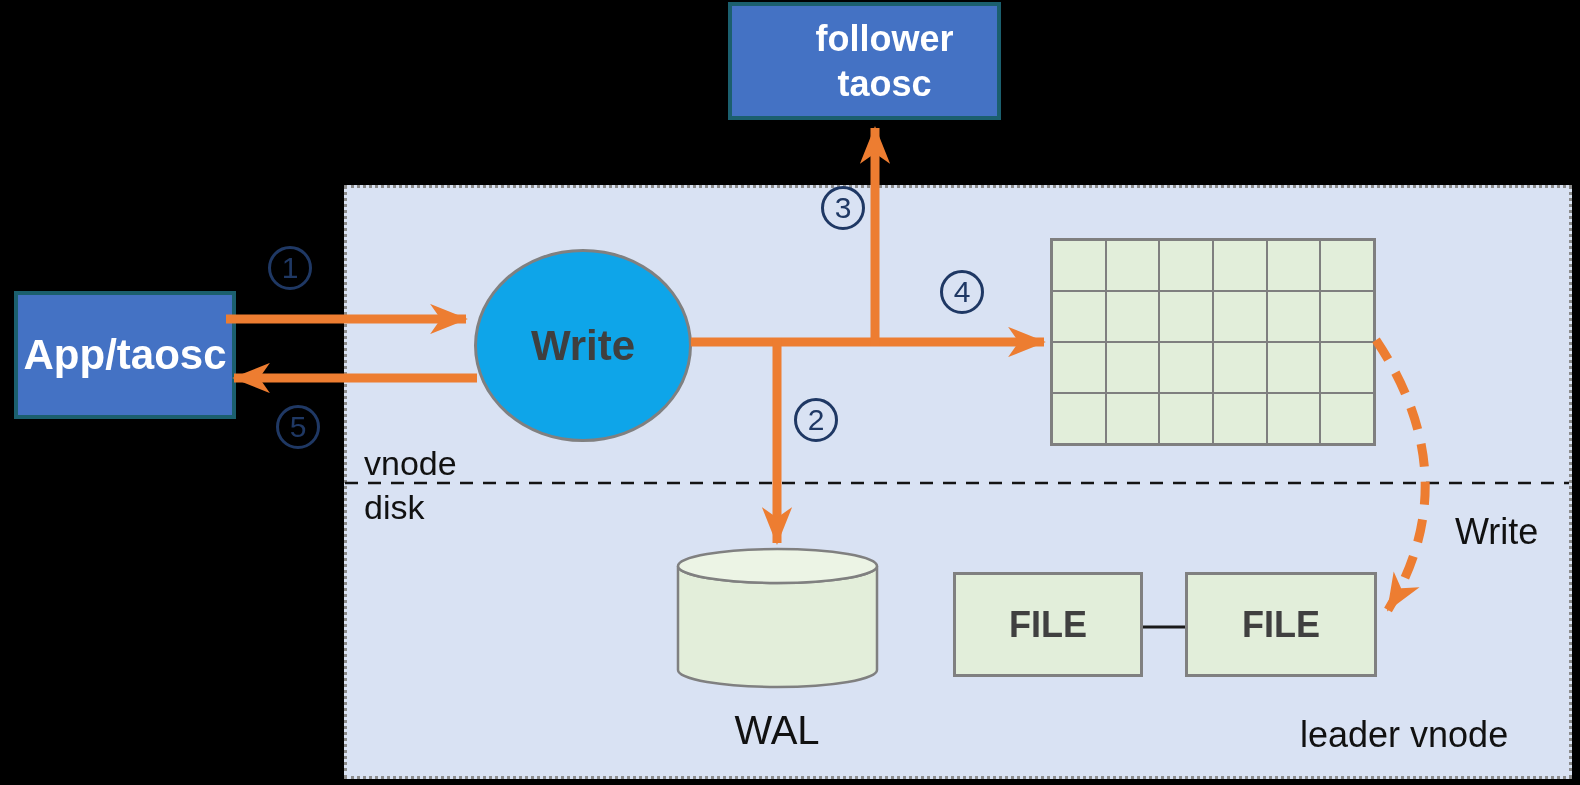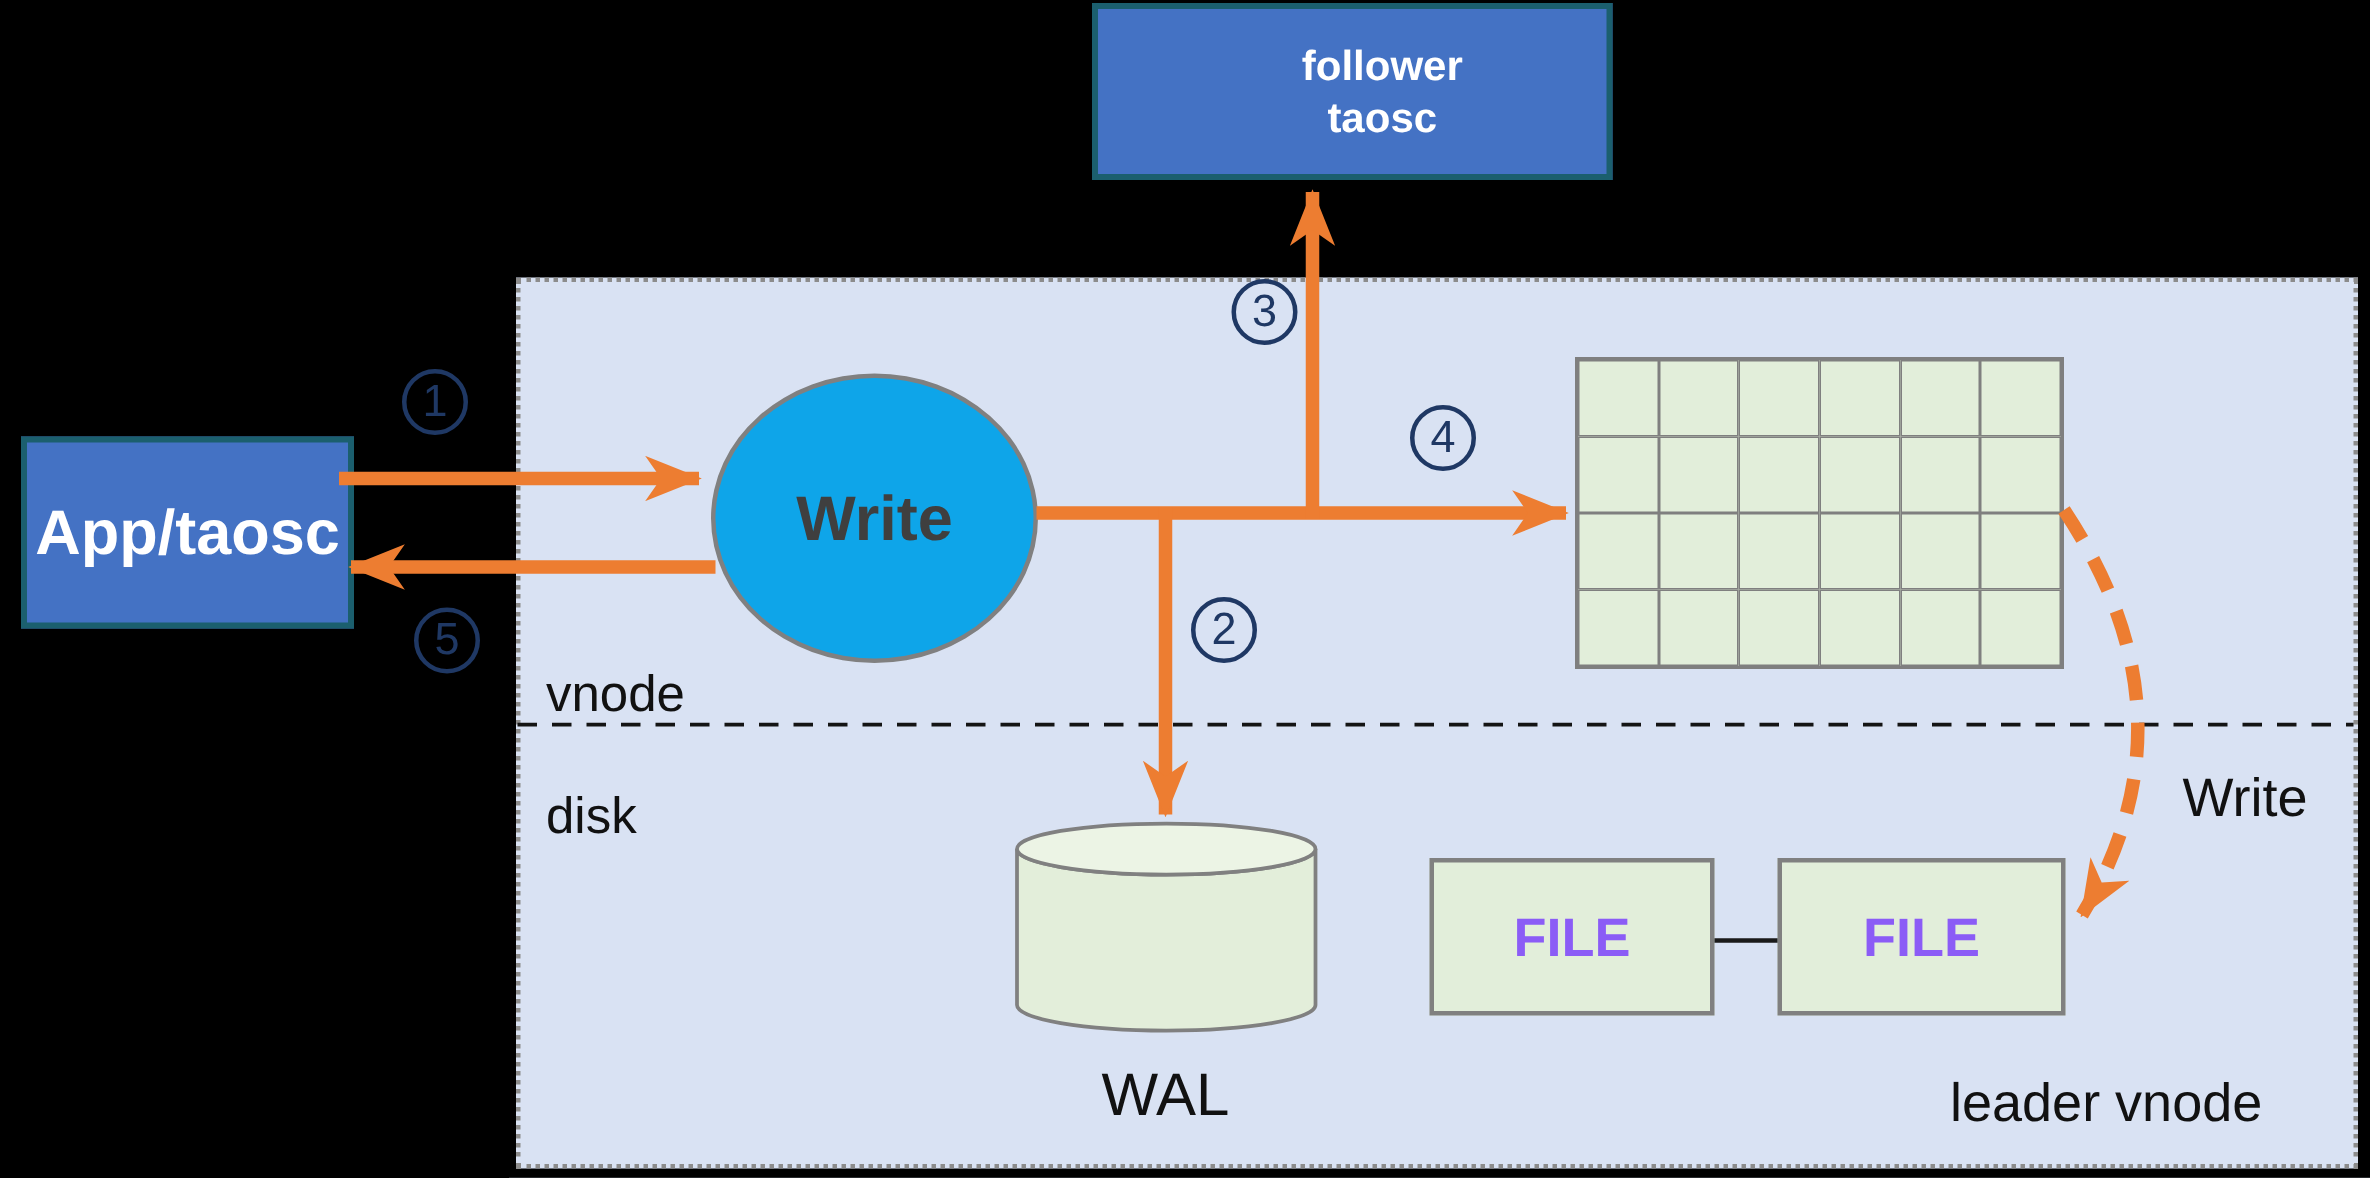--- a/index.html
+++ b/index.html
@@ -12,48 +12,48 @@
     position:absolute;left:344px;top:185px;width:1222px;height:588px;
     background:#d9e2f3;border:3px dotted #8c8c8c;z-index:1;
   }
   
   .blue-box{
     position:absolute;background:#4472c4;border:4px solid #1b5f6e;
     color:#fff;font-weight:bold;display:flex;flex-direction:column;
     align-items:center;justify-content:center;text-align:center;z-index:2;
     box-sizing:border-box;line-height:1.25;
   }
-  #follower-box{left:728px;top:2px;width:347px;height:118px;font-size:28px;padding-left:40px;}
+  #follower-box{left:728px;top:2px;width:273px;height:118px;font-size:36px;padding-left:40px;}
   #app-box{left:2px;top:291px;width:222px;height:128px;font-size:42px;margin-left:12px;}
   
   #write-circle{
     position:absolute;left:474px;top:249px;width:218px;height:193px;
     background:#0ea5e9;border:3px solid #808080;border-radius:50%;
     display:flex;align-items:center;justify-content:center;
     font-size:42px;font-weight:bold;color:#3f3f3f;z-index:2;box-sizing:border-box;
   }
   
   #memtable-grid{
     position:absolute;left:1050px;top:238px;width:326px;height:208px;
     display:grid;grid-template-columns:repeat(6,1fr);grid-template-rows:repeat(4,1fr);
     border:2px solid #7f7f7f;background:#7f7f7f;z-index:2;box-sizing:border-box;
   }
   #memtable-grid .cell{background:#e2eeda;border:1.5px solid #7f7f7f;}
   
   .file-box{
     position:absolute;background:#e2eeda;border:3px solid #808080;
     display:flex;align-items:center;justify-content:center;
-    font-size:36px;font-weight:bold;color:#8b5cf6;z-index:2;box-sizing:border-box;
+    font-size:36px;font-weight:bold;color:#404040;z-index:2;box-sizing:border-box;
   }
   #file-left{left:953px;top:572px;width:190px;height:105px;}
   #file-right{left:1185px;top:572px;width:192px;height:105px;}
   
   .plain-label{position:absolute;color:#111;z-index:4;white-space:nowrap;}
   #memory-label{left:364px;top:444px;font-size:34px;}
-  #disk-label{left:364px;top:488px;font-size:34px;margin-top:37px;}
+  #disk-label{left:364px;top:488px;font-size:34px;}
   #wal-label{left:677px;top:708px;width:200px;text-align:center;font-size:40px;}
   #flush-label{left:1455px;top:511px;font-size:36px;}
   #leader-label{left:1300px;top:714px;width:253px;font-size:36px;}
   
   .step-badge{
     position:absolute;width:38px;height:38px;border:3px solid #1f3864;border-radius:50%;
     color:#1f3864;font-size:30px;line-height:38px;text-align:center;z-index:5;
     font-weight:normal;background:transparent;
   }
   #step1{left:268px;top:246px;}

